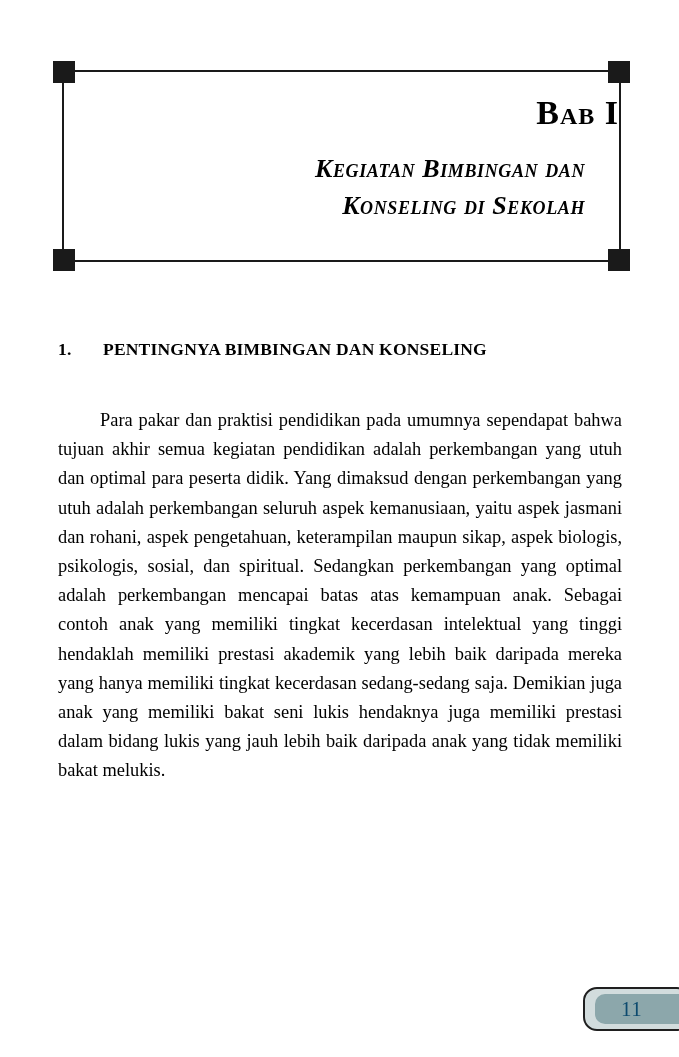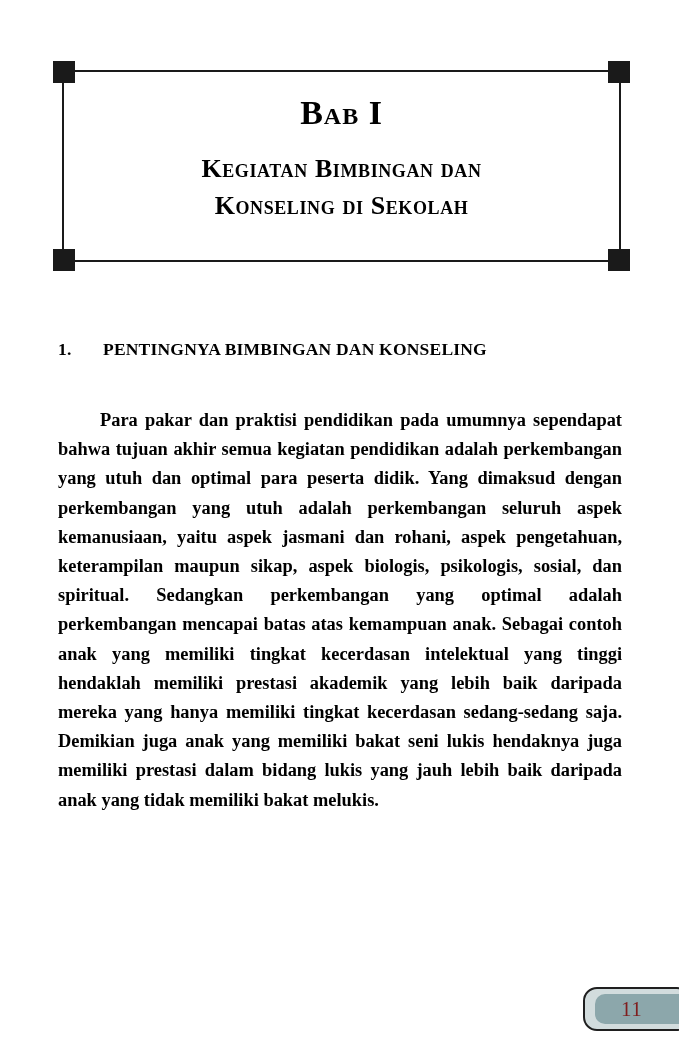--- a/index.html
+++ b/index.html
@@ -40,40 +40,41 @@
   }
   .corner-square.tl { left: -11px; top: -11px; }
   .corner-square.tr { right: -11px; top: -11px; }
   .corner-square.bl { left: -11px; bottom: -11px; }
   .corner-square.br { right: -11px; bottom: -11px; }
 
   .chapter-inner {
     position: absolute;
     left: 0; right: 0;
     top: 22px;
-    text-align: center;
+    text-align: right;
   }
 
   .chapter-number {
     font-variant: small-caps;
     font-weight: bold;
     font-size: 34px;
     letter-spacing: 1px;
     line-height: 1.1;
     margin: 0;
   }
 
   .chapter-title {
     font-variant: small-caps;
     font-weight: bold;
     font-size: 26px;
     letter-spacing: 0.6px;
     line-height: 1.42;
     margin: 20px 0 0 0;
     padding: 0 34px;
+    font-style: italic;
   }
   .chapter-title .tline {
     display: block;
   }
 
   
   .section-block {
     position: absolute;
     left: 58px;
     top: 336px;
@@ -101,21 +102,20 @@
   
   .body-text {
     position: absolute;
     left: 58px;
     top: 406px;
     width: 564px;
     font-size: 18.4px;
     line-height: 29.2px;
     text-align: justify;
     text-justify: inter-word;
-    font-weight: bold;
   }
   .body-text p {
     margin: 0;
     text-indent: 42px;
   }
 
   
   .page-number {
     position: absolute;
     right: -8px;
@@ -142,21 +142,21 @@
     height: 30px;
     background: #8ca7ab;
     border-radius: 10px 4px 4px 10px;
     box-sizing: border-box;
     display: flex;
     align-items: center;
     justify-content: flex-start;
     padding-left: 26px;
   }
   .pn-inner span {
-    color: #7f1d1d;
+    color: #0c4a6e;
     font-size: 21px;
     line-height: 1;
     letter-spacing: 0.5px;
   }
 </style>
 </head>
 <body>
 
 <div class="page">
 

